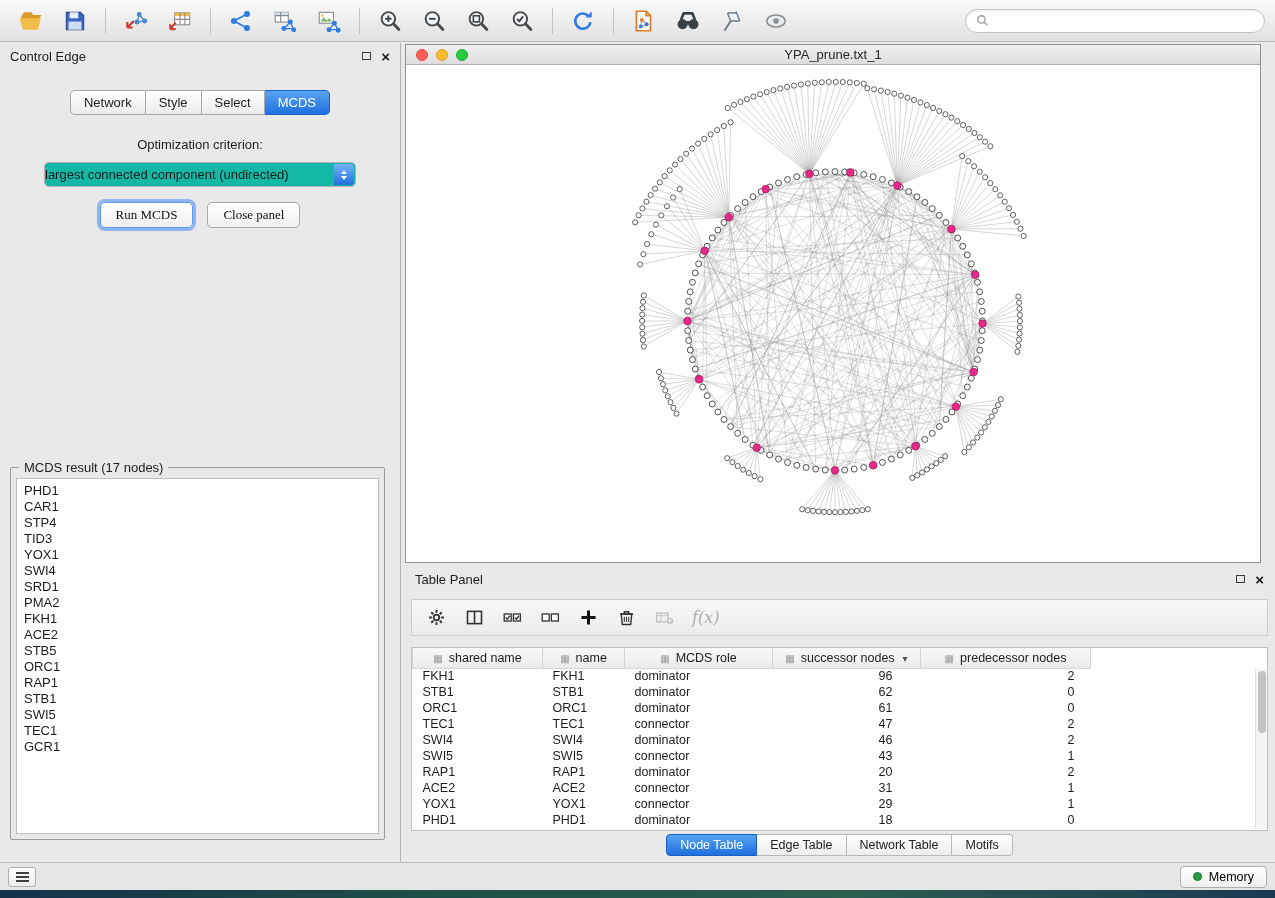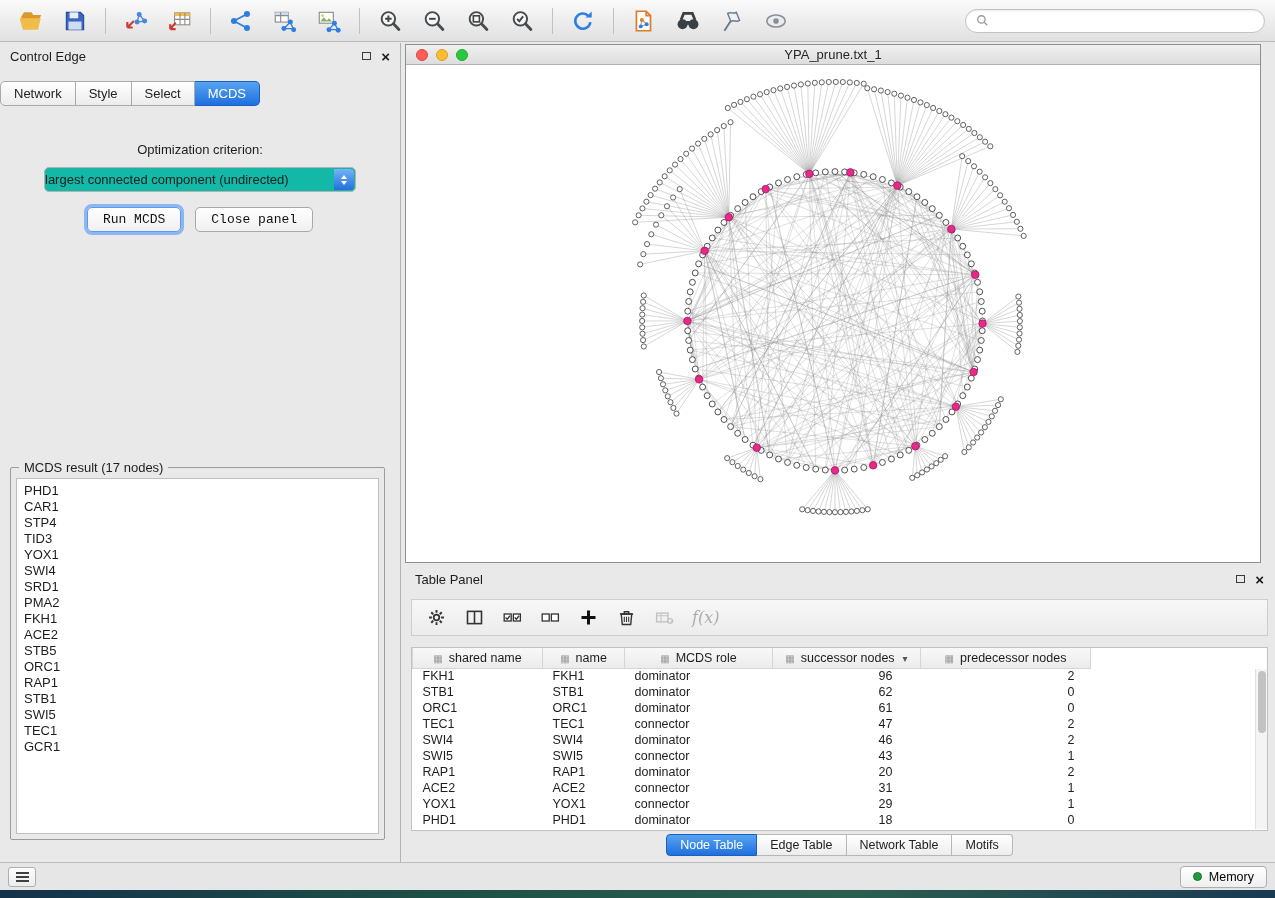--- a/index.html
+++ b/index.html
@@ -15,32 +15,32 @@
   .search-box{margin-left:auto;width:300px;height:24px;background:#fff;border:1px solid #c3c3c3;border-radius:12px;display:flex;align-items:center;padding:0 10px;gap:6px;box-shadow:inset 0 1px 2px rgba(0,0,0,.08)}
   .search-box svg{width:14px;height:14px;flex:0 0 auto}
   .search-box input{border:none;outline:none;flex:1;font-size:12px;background:transparent;font-family:"Liberation Sans",sans-serif}
 
   
   .control-panel{position:absolute;top:43px;left:0;width:401px;bottom:36px;background:#e9e9e9;border-right:1px solid #b2b2b2}
   .panel-header{height:26px;display:flex;align-items:center;padding:0 10px;font-size:13px}
   .panel-controls{margin-left:auto;display:flex;align-items:center;gap:10px}
   .float-box{width:9px;height:8px;border:1.5px solid #3c3c3c;display:inline-block}
   .close-x{font-size:15px;font-weight:bold;color:#1c1c1c;line-height:1}
-  .cp-tabs{display:flex;margin-top:12px}
+  .cp-tabs{display:flex;justify-content:center;margin-top:21px}
   .seg{font-family:"Liberation Sans",sans-serif;font-size:13px;padding:4px 13px;background:linear-gradient(#ffffff,#ececec);border:1px solid #a9a9a9;border-left:none;color:#222;cursor:default}
   .seg:first-child{border-left:1px solid #a9a9a9;border-radius:5px 0 0 5px}
   .seg:last-child{border-radius:0 5px 5px 0}
   .seg.active{background:linear-gradient(#58a4f2,#1e70de);border-color:#1b5fc0;color:#fff}
-  .opt-label{text-align:center;margin-top:36px;font-size:13px}
+  .opt-label{text-align:center;margin-top:22px;font-size:13px}
   .dropdown{margin:10px auto 0;width:312px;height:25px;background:#14b8a6;border:1px solid #b2b2b2;border-radius:5px;display:flex;align-items:center;font-size:13px;padding-left:0;position:relative;cursor:default}
   .dropdown .stepper{position:absolute;right:1px;top:1px;bottom:1px;width:20px;border-radius:0 4px 4px 0;background:linear-gradient(#74b3f6,#2070dd);display:flex;flex-direction:column;align-items:center;justify-content:center;gap:2px}
   .tri-up{width:0;height:0;border-left:3.5px solid transparent;border-right:3.5px solid transparent;border-bottom:4.5px solid #fff}
   .tri-down{width:0;height:0;border-left:3.5px solid transparent;border-right:3.5px solid transparent;border-top:4.5px solid #fff}
   .btn-row{display:flex;justify-content:center;gap:14px;margin-top:15px}
-  .mac-btn{font-family:Liberation Mono, monospace;font-size:13px;padding:4px 15px;background:linear-gradient(#ffffff,#f0f0f0);border:1px solid #a9a9a9;border-radius:5px;color:#111;cursor:default}
+  .mac-btn{font-family:Liberation Serif, serif;font-size:13px;padding:4px 15px;background:linear-gradient(#ffffff,#f0f0f0);border:1px solid #a9a9a9;border-radius:5px;color:#111;cursor:default}
   .mac-btn.focused{box-shadow:0 0 0 3px rgba(66,139,244,.55);border-color:#5b9bf0}
   .result-group{position:absolute;left:10px;right:15px;top:424px;bottom:22px;border:1px solid #9c9c9c;border-radius:2px}
   .result-legend{position:absolute;top:-8px;left:8px;background:#e9e9e9;padding:0 5px;font-size:13px}
   .result-list{position:absolute;left:5px;right:5px;top:10px;bottom:5px;background:#fff;border:1px solid #bfbfbf;overflow:hidden;padding:4px 7px;font-size:13px;line-height:16px}
 
   
   .right-area{position:absolute;top:43px;left:402px;right:0;bottom:36px}
   .network-window{position:absolute;top:1px;left:3px;right:14px;height:519px;background:#fff;border:1px solid #8f8f8f}
   .net-titlebar{height:20px;background:linear-gradient(#f0f0f0,#dddddd);border-bottom:1px solid #b1b1b1;position:relative;display:flex;align-items:center;justify-content:center;font-size:13px;color:#262626}
   .lights{position:absolute;left:10px;top:4px;display:flex;gap:8px}

